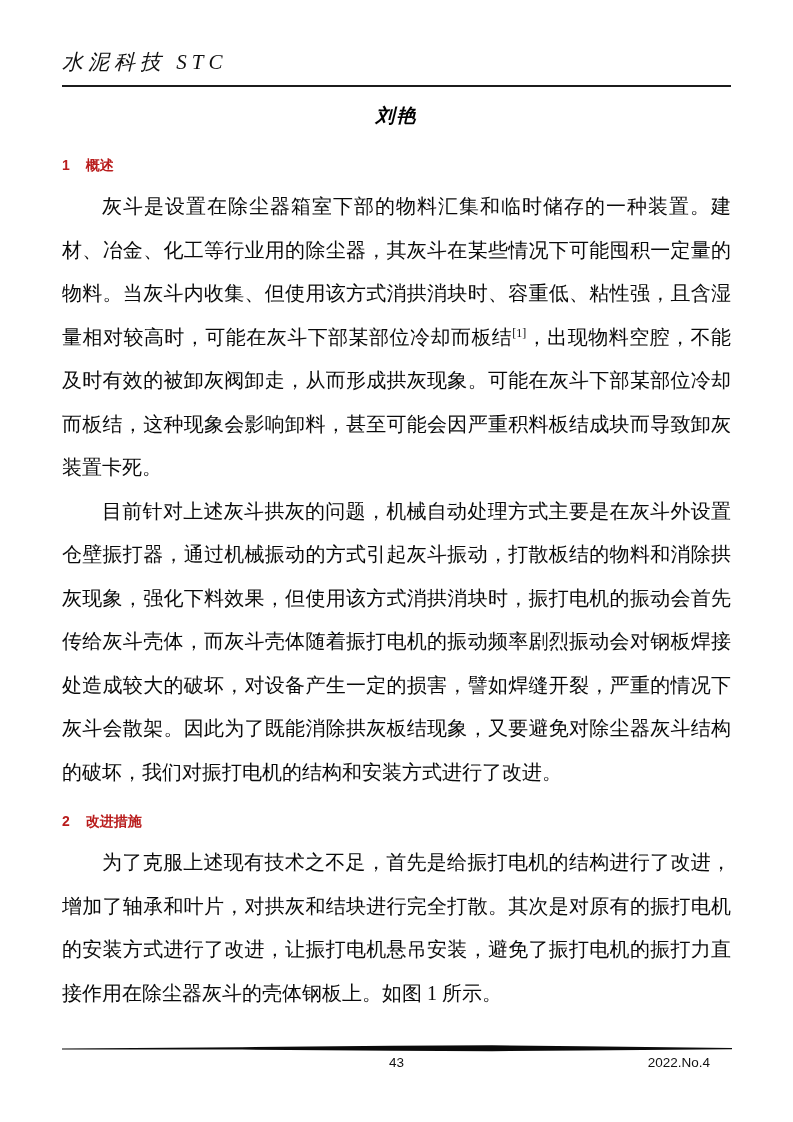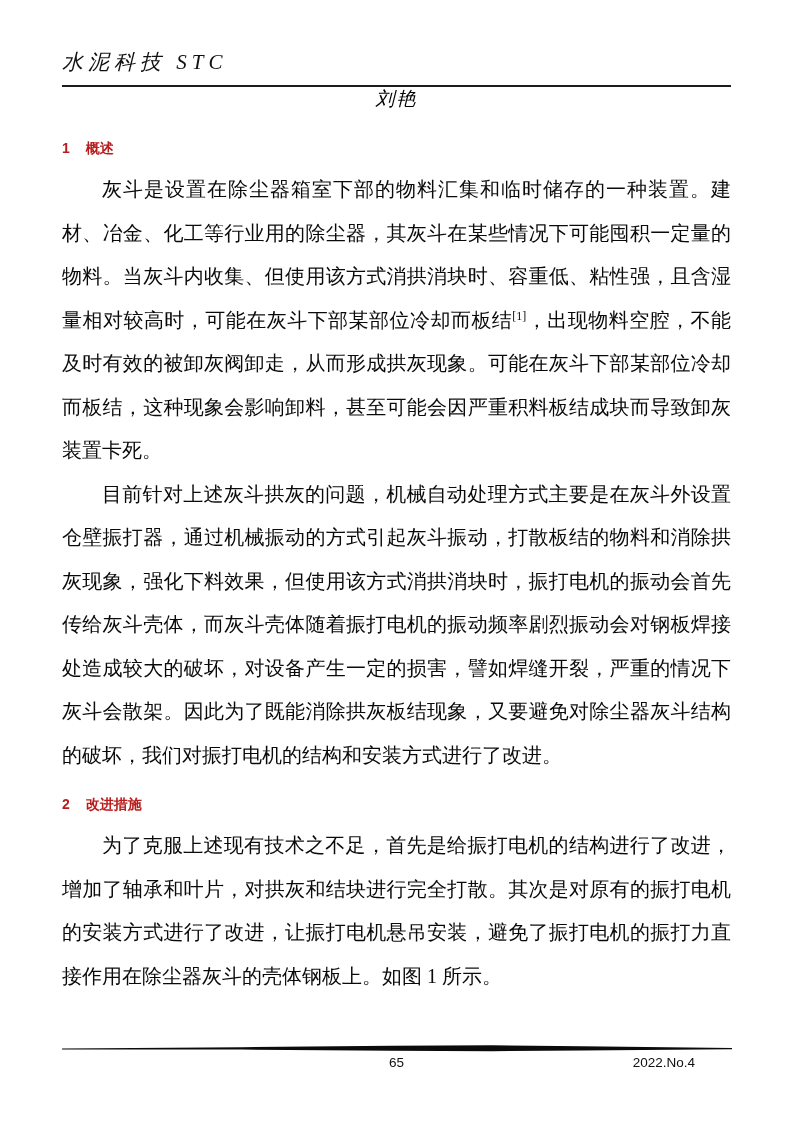--- a/index.html
+++ b/index.html
@@ -40,25 +40,27 @@
     margin-top: 41px;
     text-align: center;
     font-family: "Liberation Sans", "DejaVu Sans", sans-serif;
     font-weight: 700;
     font-size: 37px;
     line-height: 44px;
     letter-spacing: 2px;
     color: #000000;
   }
   .author-line {
+    margin-top: 17px;
     text-align: center;
     font-size: 19px;
     line-height: 23px;
     font-style: italic;
     letter-spacing: 2px;
+    font-weight: bold;
   }
   .affiliation-line {
     margin-top: 6px;
     text-align: center;
     font-size: 20px;
     line-height: 24px;
     font-style: italic;
     letter-spacing: 1px;
   }
   
@@ -105,21 +107,21 @@
     line-height: 18px;
     color: #111111;
   }
   .page-number {
     position: absolute;
     left: 0; right: 0;
     text-align: center;
   }
   .issue-label {
     position: absolute;
-    right: 36px;
+    right: 21px;
     top: 0;
   }
 </style>
 </head>
 <body>
 
 <div class="page">
   <div class="content">
 
     <div class="journal-head">水泥科技 STC</div>
@@ -144,17 +146,17 @@
 
     <p class="body-para">为了克服上述现有技术之不足，首先是给振打电机的结构进行了改进，增加了轴承和叶片，对拱灰和结块进行完全打散。其次是对原有的振打电机的安装方式进行了改进，让振打电机悬吊安装，避免了振打电机的振打力直接作用在除尘器灰斗的壳体钢板上。如图 1 所示。</p>
 
   </div>
 
   <div class="footer">
     <svg class="footer-stroke" viewBox="0 0 670 8" preserveAspectRatio="none" aria-hidden="true">
       <polygon fill="#0b0b0b" points="0,3.4 180,2.2 330,0.8 430,0.2 520,1.2 670,3.0 670,4.2 520,5.4 430,6.2 330,5.8 180,4.6 0,4.4"></polygon>
     </svg>
     <div class="footer-row">
-      <span class="page-number">65</span>
+      <span class="page-number">43</span>
       <span class="issue-label">2022.No.4</span>
     </div>
   </div>
 </div>
 
 </body></html>

